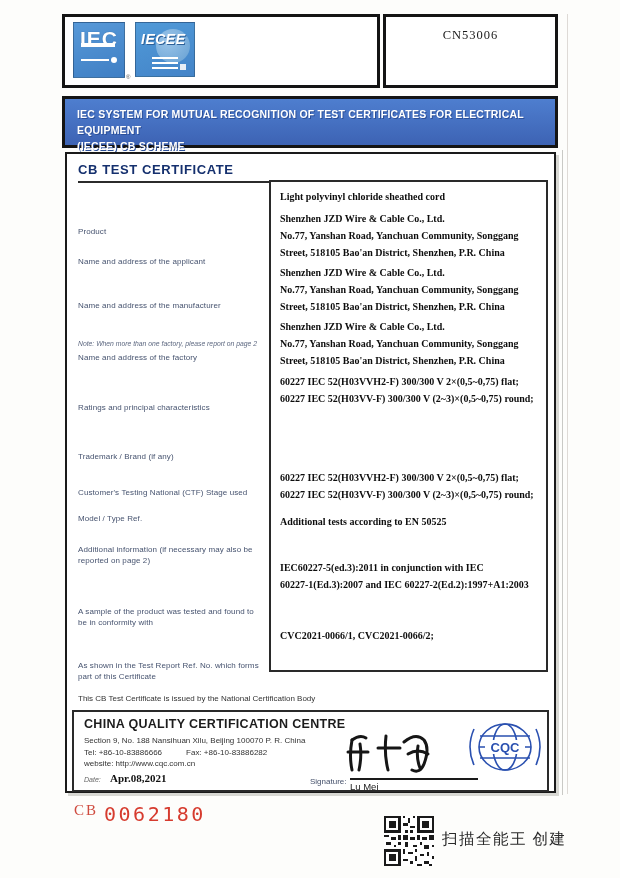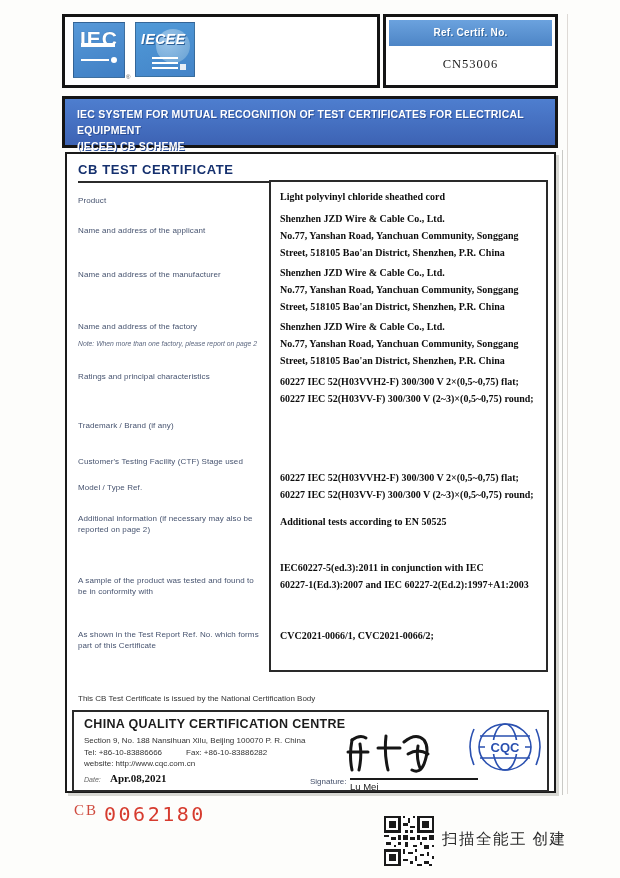--- a/index.html
+++ b/index.html
@@ -30,21 +30,21 @@
   .ref-box { position:absolute; left:383px; top:14px; width:175px; height:74px; background:#fff; border:3px solid #141414; }
   .ref-band { margin:3px; height:26px; line-height:26px; text-align:center; background:linear-gradient(180deg,#6ba2de,#4d85c6); color:#fff; font-weight:bold; font-size:10px; letter-spacing:.3px; text-shadow:1px 1px 0 #38699f; }
   .ref-num { margin-top:11px; text-align:center; font-family:"Liberation Serif", serif; font-size:12.5px; letter-spacing:1px; color:#1a1a1a; }
 
   
   .banner { position:absolute; left:62px; top:96px; width:496px; height:52px; border:3px solid #141414; background:linear-gradient(180deg,#4e7ecf,#3d63b4); color:#fff; font-weight:bold; font-size:10.5px; line-height:1.5; letter-spacing:.2px; padding:8px 12px; white-space:pre-line; text-shadow:1px 1px 0 #2c4f97; }
 
   
   .cert-box { position:absolute; left:65px; top:152px; width:491px; height:641px; background:#fff; border:2px solid #1a1a1a; box-shadow:3px 3px 0 #d8d8d3; }
   .cert-title { position:absolute; left:11px; top:8px; width:212px; font-size:13px; font-weight:bold; color:#15306e; letter-spacing:.6px; padding-bottom:4px; border-bottom:2.5px solid #2b2b2b; }
-  .lbl { position:absolute; left:11px; width:186px; font-size:8px; color:#46536f; line-height:1.4; letter-spacing:.1px; }
+  .lbl { position:absolute; left:11px; width:186px; font-size:8px; color:#46536f; line-height:1.4; letter-spacing:.1px;margin-top:31px; }
   .note { position:absolute; left:11px; width:200px; font-size:6.8px; font-style:italic; color:#5d6880; }
   .value-box { position:absolute; left:202px; top:26px; width:279px; height:492px; border:2px solid #2a2a2a; background:#fff; }
   .val { position:absolute; left:9px; right:5px; font-family:"Liberation Serif", serif; font-weight:bold; font-size:10px; color:#0d0d0d; line-height:1.7; white-space:pre-line; }
   .issued { position:absolute; left:11px; top:540px; font-size:8px; color:#333; }
 
   
   .footer-box { position:absolute; left:5px; top:556px; width:477px; height:82px; border:2px solid #2a2a2a; background:#fff; }
   .ncb-name { position:absolute; left:10px; top:5px; font-size:12.5px; font-weight:bold; color:#1c1c1c; letter-spacing:.3px; }
   .ncb-address { position:absolute; left:10px; top:24px; font-size:8px; color:#333; }
   .ncb-telfax { position:absolute; left:10px; top:35.5px; font-size:8px; color:#333; }
@@ -88,38 +88,37 @@
       <div class="iecee-lines">
         <div class="iecee-line"></div>
           <div class="iecee-line"></div>
           <div class="iecee-line"></div>
       </div>
       <div class="iecee-chip"></div>
     </div>
   </div>
 
   <div class="ref-box">
-    <div class="ref-band">Ref. Certif. No.</div>
     <div class="ref-num">CN53006</div>
   </div>
 
   <div class="banner">IEC SYSTEM FOR MUTUAL RECOGNITION OF TEST CERTIFICATES FOR ELECTRICAL EQUIPMENT
 (IECEE) CB SCHEME</div>
 
   <div class="cert-box">
     <div class="cert-title">CB TEST CERTIFICATE</div>
 
     <div class="lbl" style="top:41px">Product</div>
     <div class="lbl" style="top:71px">Name and address of the applicant</div>
     <div class="lbl" style="top:115px">Name and address of the manufacturer</div>
     <div class="lbl" style="top:167px">Name and address of the factory</div>
     <div class="note" style="top:186px">Note: When more than one factory, please report on page 2</div>
     <div class="lbl" style="top:217px">Ratings and principal characteristics</div>
     <div class="lbl" style="top:266px">Trademark / Brand (if any)</div>
-    <div class="lbl" style="top:302px">Customer's Testing Facility (CTF) Stage used</div>
+    <div class="lbl" style="top:302px">Customer's Testing National (CTF) Stage used</div>
     <div class="lbl" style="top:328px">Model / Type Ref.</div>
     <div class="lbl" style="top:359px">Additional information (if necessary may also be reported on page 2)</div>
     <div class="lbl" style="top:421px">A sample of the product was tested and found to be in conformity with</div>
     <div class="lbl" style="top:475px">As shown in the Test Report Ref. No. which forms part of this Certificate</div>
 
     <div class="value-box">
       <div class="val" style="top:6px">Light polyvinyl chloride sheathed cord</div>
       <div class="val" style="top:28px">Shenzhen JZD Wire &amp; Cable Co., Ltd.
 No.77, Yanshan Road, Yanchuan   Community, Songgang
 Street, 518105 Bao'an District, Shenzhen, P.R. China</div>

